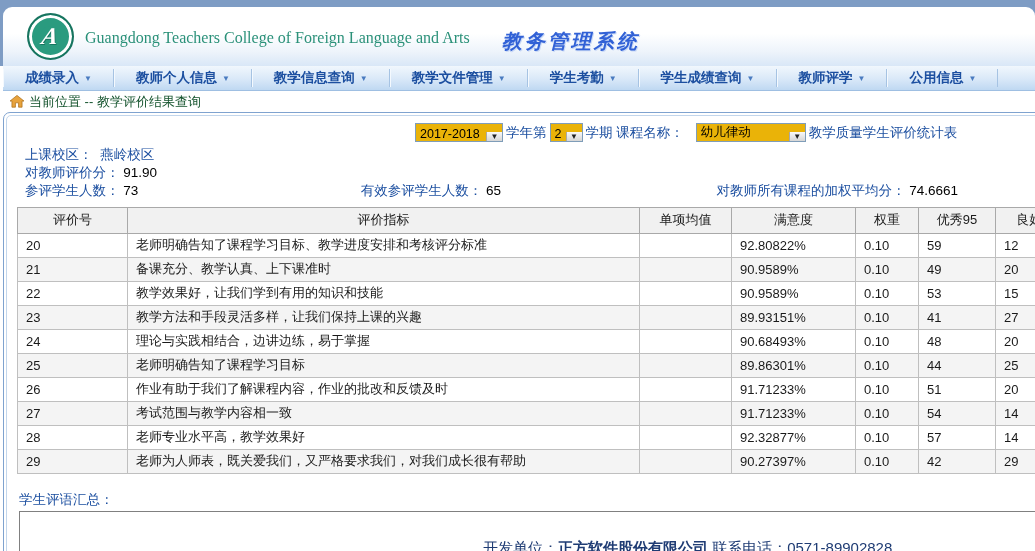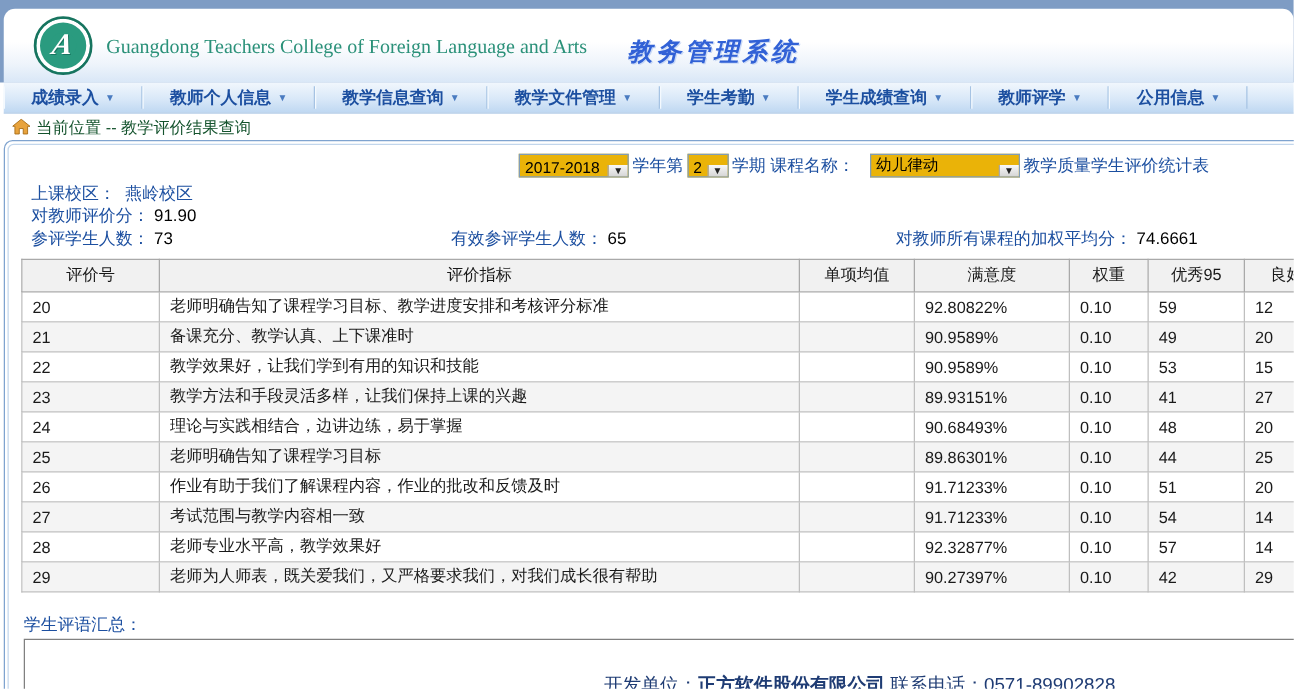--- a/index.html
+++ b/index.html
@@ -75,21 +75,21 @@
     border:1px solid #7F9DB9; background:#eab308; cursor:pointer;
   }
   .select-text { padding:1px 4px 0 4px; font-size:12.5px; color:#000; }
   .select-arrow {
     width:16px; display:flex; align-items:center; justify-content:center;
     background:linear-gradient(#f8f8f8,#d6d6d6); border-left:1px solid #a8a8a8;
     font-size:8px; color:#222;
   }
   .sel-year { width:88px; } .sel-year .select-text { flex:1; }
   .sel-term { width:33px; } .sel-term .select-text { flex:1; }
-  .sel-course { width:120px; } .sel-course .select-text { flex:1; }
+  .sel-course { width:110px; } .sel-course .select-text { flex:1; }
   
   .summary { margin-left:10px; color:#1C4FA0; font-size:13.5px; }
   .summary-line { line-height:18px; height:18px; white-space:nowrap; }
   .summary-line .blue-val { color:#000000; }
   .col-a { display:inline-block; width:332px; }
   .col-b { display:inline-block; width:352px; }
   
   table.eval {
     margin:7px 0 0 2px; border-collapse:collapse; table-layout:fixed;
     width:1060px; font-size:13px; color:#1a1a1a;

